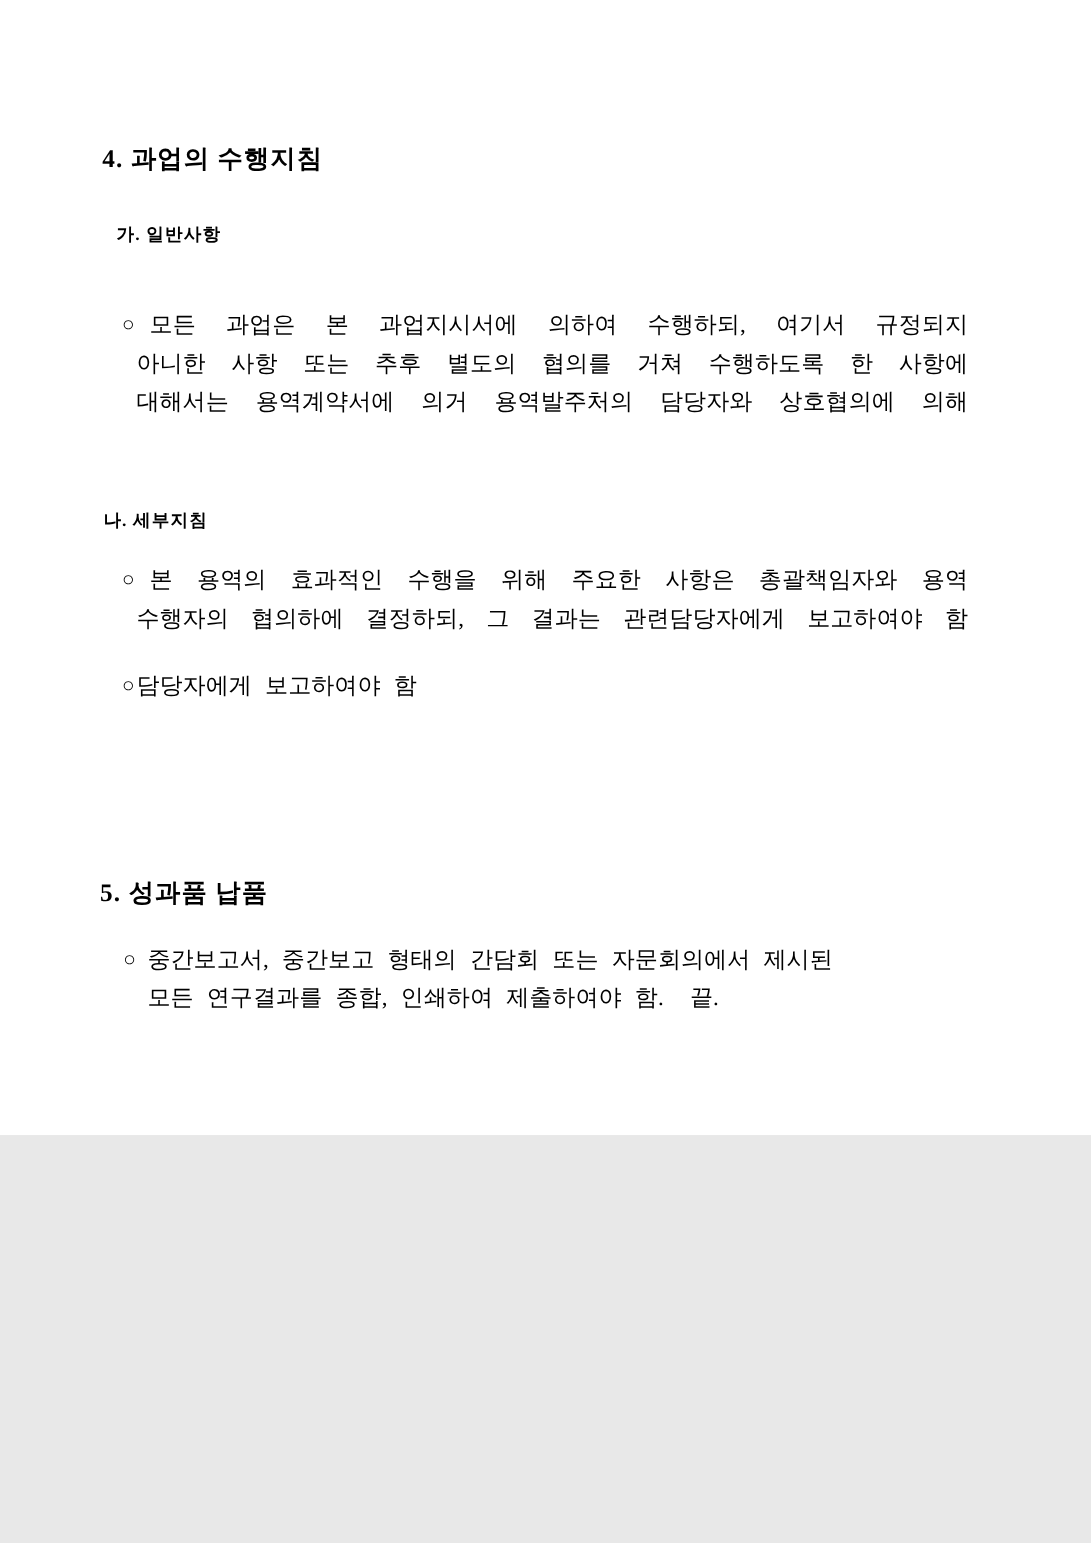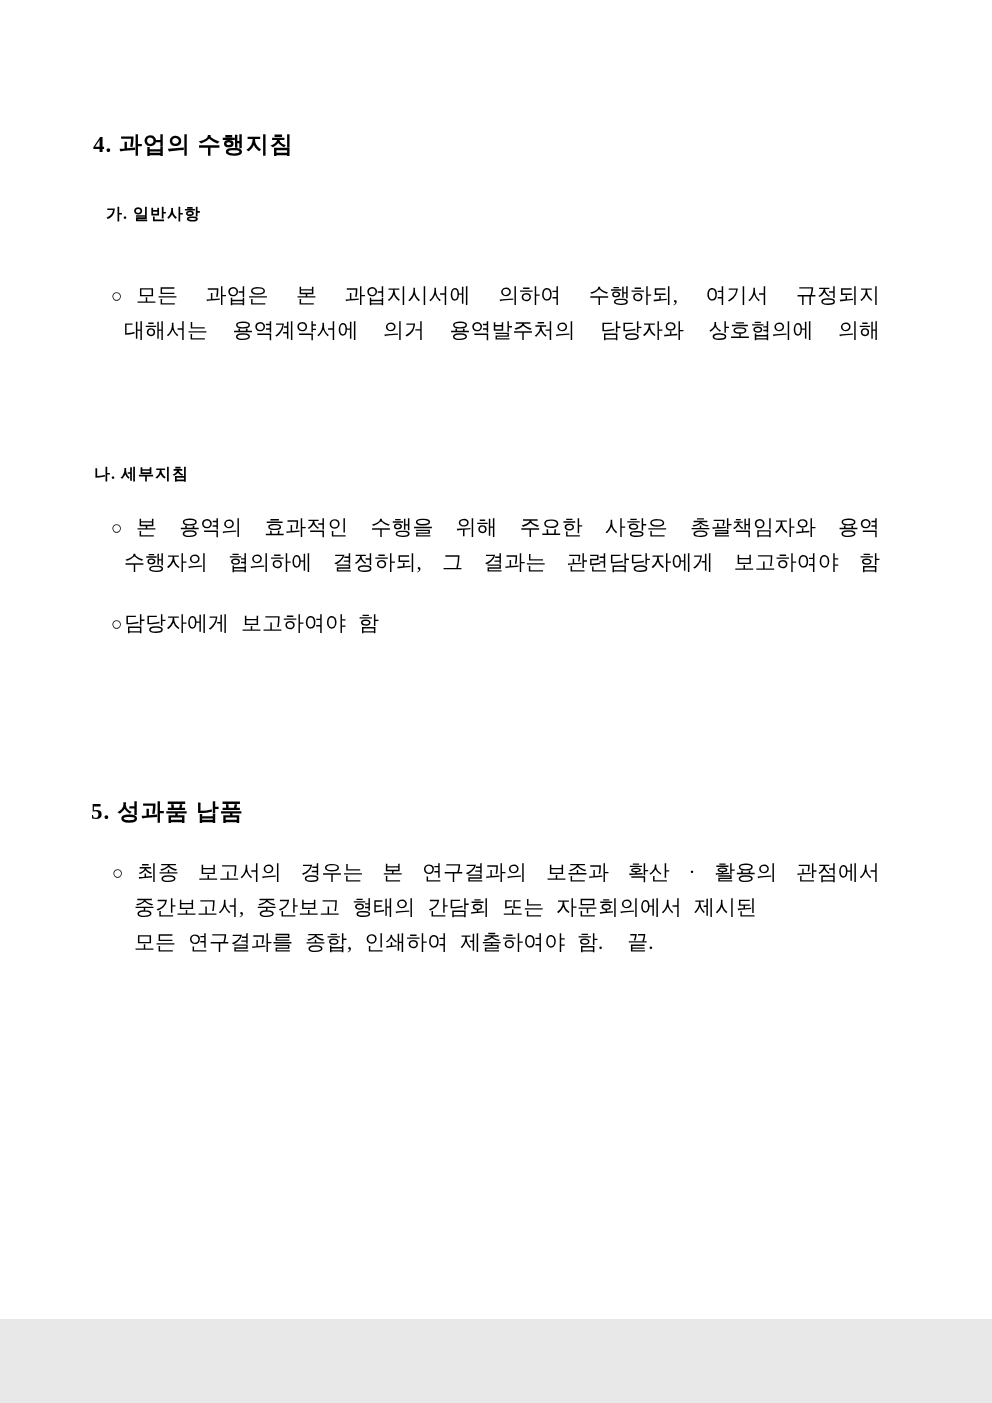--- a/index.html
+++ b/index.html
@@ -1,19 +1,19 @@
 <!DOCTYPE html>
 <html lang="ko"><head>
 <meta charset="utf-8">
 <style>
   html, body { margin: 0; padding: 0; background: #e8e8e8; }
   .page {
     position: relative;
     width: 992px;
-    height: 1319px;
+    height: 1032px;
     margin: 0 auto;
     background: #ffffff;
     font-family: "Liberation Serif", "DejaVu Serif", serif;
     color: #000000;
     overflow: hidden;
   }
   .sec-heading {
     position: absolute;
     font-size: 23px;
     font-weight: 700;
@@ -79,40 +79,40 @@
 
 <div class="page">
 
   <div class="sec-heading" id="h-sec4">4. 과업의 수행지침</div>
 
   <div class="sub-heading" id="h-ga">가. 일반사항</div>
 
   <div class="para" id="p1">
     <span class="marker">○</span>
     <div class="line first j">모든 과업은 본 과업지시서에 의하여 수행하되, 여기서 규정되지</div>
+    <div class="line j">아니한 사항 또는 추후 별도의 협의를 거쳐 수행하도록 한 사항에</div>
     <div class="line j">대해서는 용역계약서에 의거 용역발주처의 담당자와 상호협의에 의해</div>
   </div>
 
   <div class="sub-heading" id="h-na">나. 세부지침</div>
 
   <div class="para" id="p2">
     <span class="marker">○</span>
     <div class="line first j">본 용역의 효과적인 수행을 위해 주요한 사항은 총괄책임자와 용역</div>
     <div class="line j">수행자의 협의하에 결정하되, 그 결과는 관련담당자에게 보고하여야 함</div>
   </div>
 
   <div class="para" id="p3">
     <span class="marker">○</span>
     <div class="line">담당자에게 보고하여야 함</div>
   </div>
 
   <div class="sec-heading" id="h-sec5">5. 성과품 납품</div>
 
   <div class="para" id="p4">
     <span class="marker">○</span>
-    <div class="line first j">최종 보고서의 경우는 본 연구결과의 보존과 확산 · 활용의 관점에서</div>
     <div class="line">중간보고서, 중간보고 형태의 간담회 또는 자문회의에서 제시된</div>
     <div class="line">모든 연구결과를 종합, 인쇄하여 제출하여야 함.  끝.</div>
   </div>
 
   <div class="page-number">3</div>
 
 </div>
 
 </body></html>

